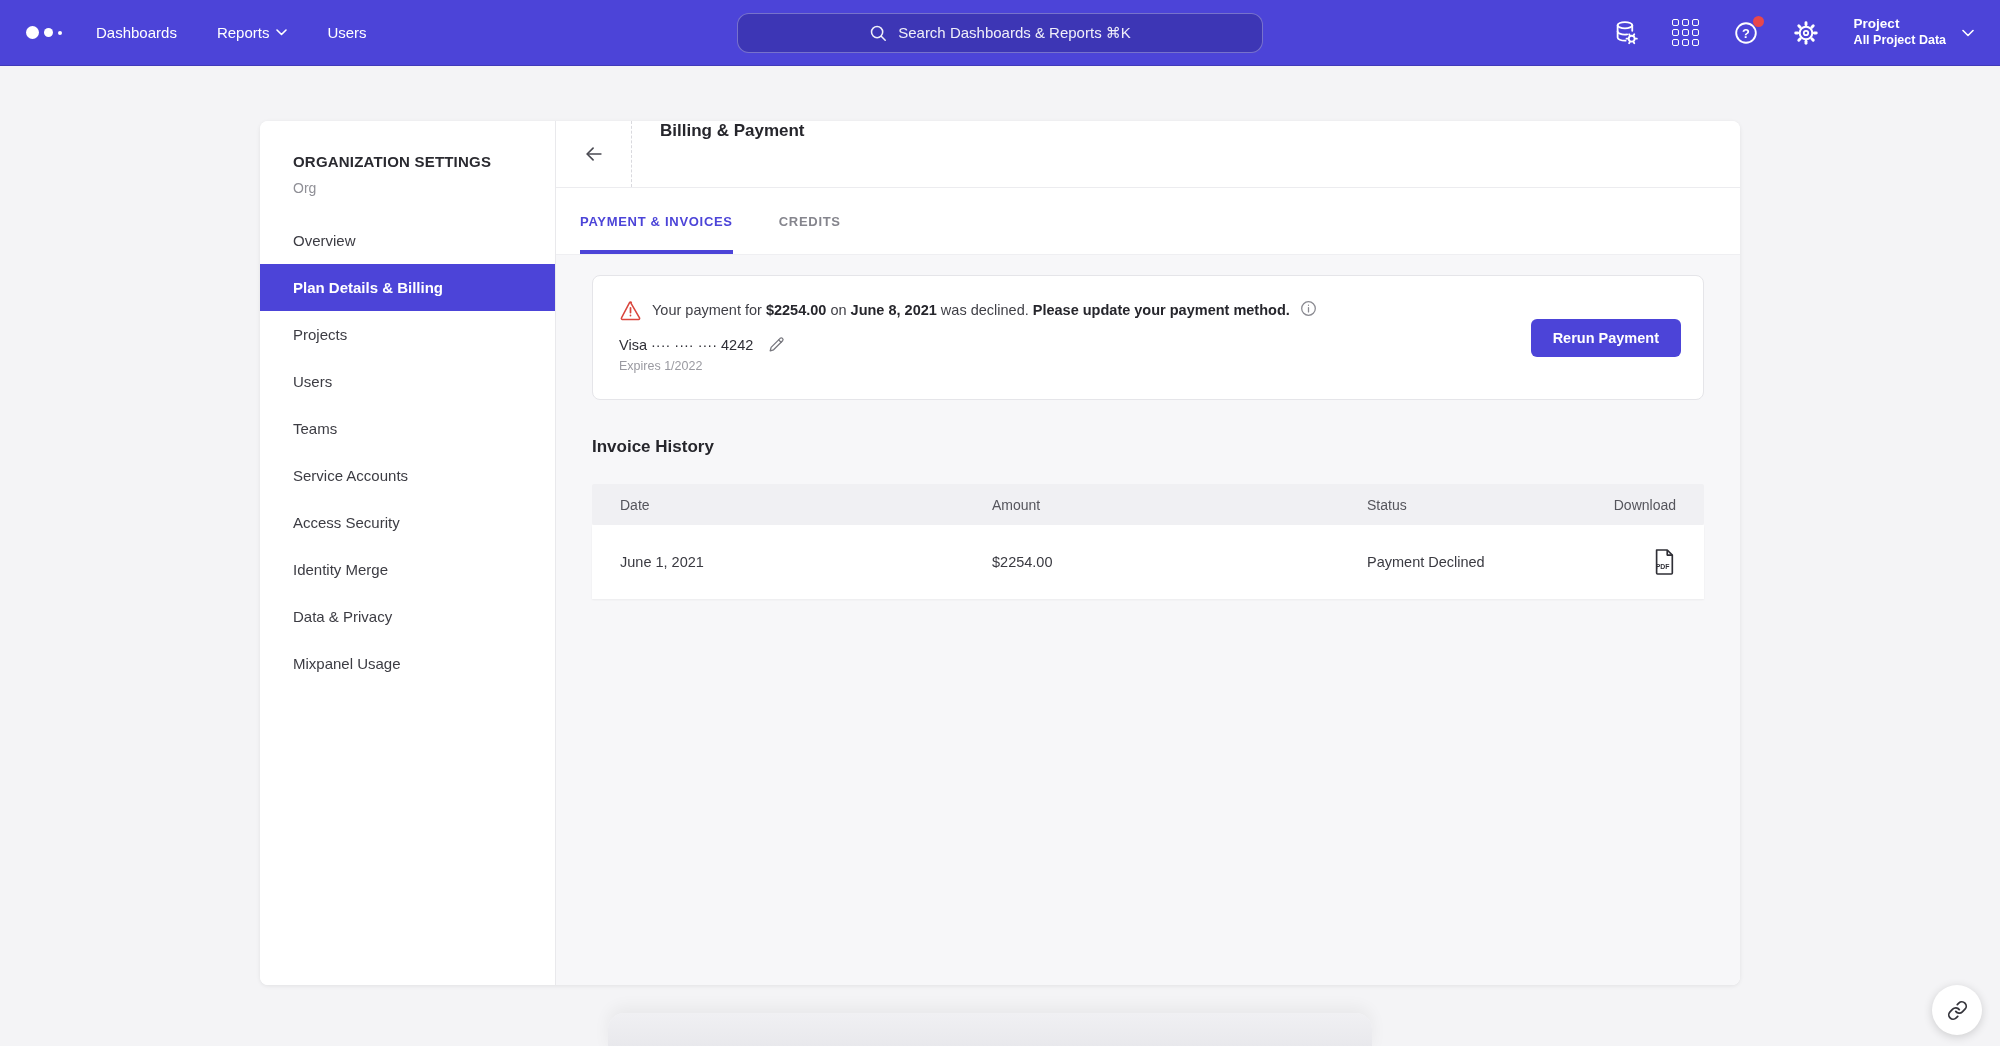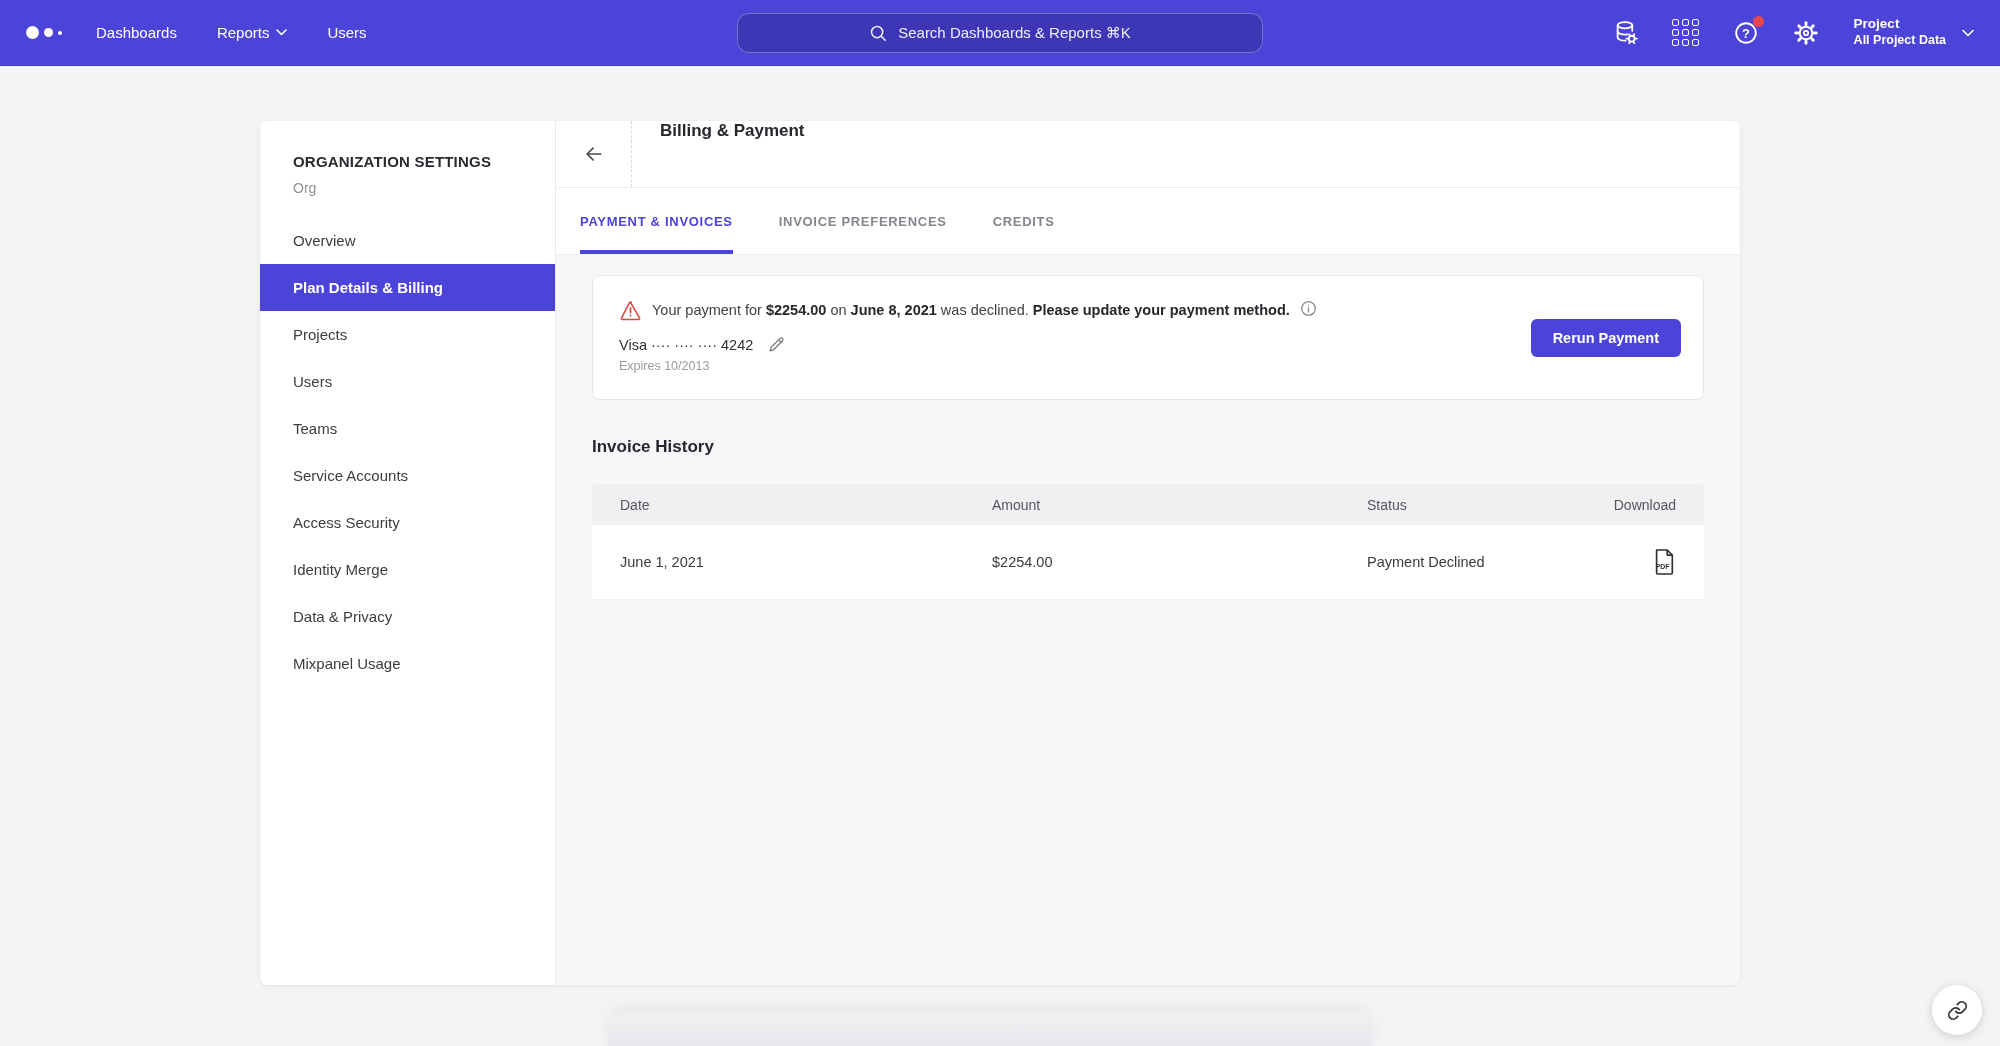--- a/index.html
+++ b/index.html
@@ -279,21 +279,20 @@
             <line x1="19.5" y1="12" x2="5" y2="12"></line>
             <polyline points="11,5.5 4.5,12 11,18.5"></polyline>
           </svg>
         </span>
       </div>
       <div class="main-title">Billing &amp; Payment</div>
     </div>
 
     <div class="tabbar">
       <div class="tab active">PAYMENT &amp; INVOICES</div>
-      <div class="tab">INVOICE PREFERENCES</div>
       <div class="tab">CREDITS</div>
     </div>
 
     <div class="content">
 
       <div class="pay-card">
         <div class="alert-line">
           <span>
             <svg width="23" height="23" viewBox="0 0 24 24" fill="none" stroke="#d9453d" stroke-width="1.8" stroke-linecap="round" stroke-linejoin="round">
               <path d="M12 3.6 L21.4 19.8 a1 1 0 0 1-.87 1.5 H3.47 a1 1 0 0 1-.87-1.5 L11.13 3.6 a1 1 0 0 1 1.74 0 z" stroke-width="1.6"></path>
@@ -314,21 +313,21 @@
 
         <div class="method-line">
           <span>Visa ···· ···· ···· 4242</span>
           <span class="pencil-icon">
             <svg width="19" height="19" viewBox="0 0 24 24" fill="none" stroke="#76767d" stroke-width="1.6" stroke-linecap="round" stroke-linejoin="round">
               <path d="M4 20l1.2-4.4L16.6 4.2a2.2 2.2 0 0 1 3.1 3.1L8.3 18.7 4 20z"></path>
               <line x1="14.7" y1="6.1" x2="17.8" y2="9.2"></line>
             </svg>
           </span>
         </div>
-        <div class="expires">Expires 10/2013</div>
+        <div class="expires">Expires 1/2022</div>
 
         <button class="rerun-btn">Rerun Payment</button>
       </div>
 
       <div class="sec-title inv-title">Invoice History</div>
 
       <div class="tbl">
         <div class="tbl-head">
           <div class="c1">Date</div>
           <div class="c2">Amount</div>

